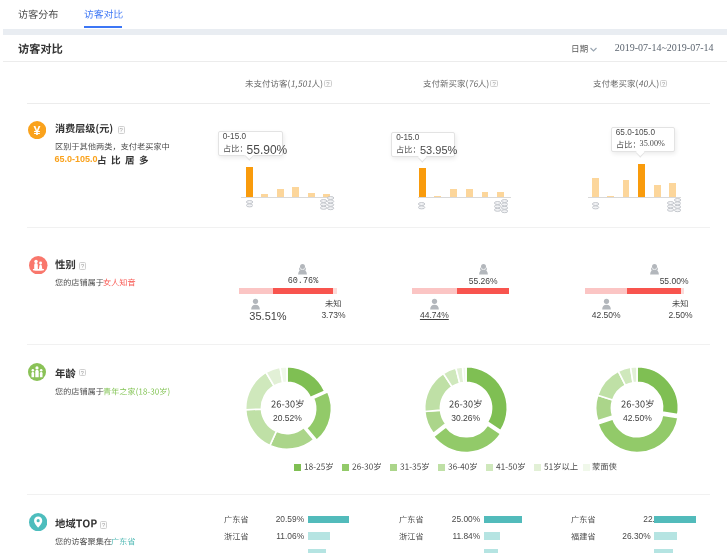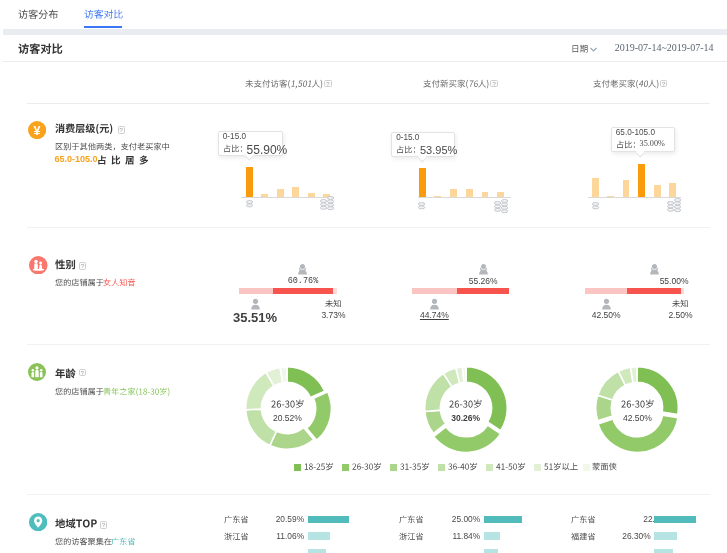--- a/index.html
+++ b/index.html
@@ -448,21 +448,21 @@
         <path d="M2.1 11.6 q.4-5 4.4-5 q4 0 4.4 5 z"></path>
       </g>
     </svg>
     <div style="position:absolute;top:277.4px;font-family:Liberation Mono, monospace;font-size:8.5px;line-height:1;color:#3f3f3f;font-weight:400;white-space:nowrap;left:302.95px;transform:translateX(-50%);">60.76%</div>
     <svg style="position:absolute;left:249.4px;top:298.3px" width="13" height="13">
       <g fill="#b3b7bc">
         <circle cx="6.5" cy="3.3" r="2.6"></circle>
         <path d="M2.2 11.6 q0-4.8 4.3-4.8 q4.3 0 4.3 4.8 z"></path>
       </g>
     </svg>
-    <div style="position:absolute;top:311.2px;font-family:'Liberation Sans',sans-serif;font-size:13px;line-height:1;color:#3f3f3f;font-weight:700;white-space:nowrap;left:255px;transform:translateX(-50%);">35.51%</div>
+    <div style="position:absolute;top:311.2px;font-family:'Liberation Sans',sans-serif;font-size:11px;line-height:1;color:#3f3f3f;font-weight:400;white-space:nowrap;left:268px;transform:translateX(-50%);">35.51%</div>
     <svg style="position:absolute;left:325.0px;top:300.0px;overflow:visible" width="16" height="11">
       <g transform="translate(0 6.56) scale(0.008200)" fill="#3f3f3f">
         <use href="#g12" x="0"></use>
         <use href="#g56" x="1000"></use>
       </g>
     </svg>
     <div style="position:absolute;top:311.2px;font-family:'Liberation Sans',sans-serif;font-size:8.5px;line-height:1;color:#3f3f3f;font-weight:400;white-space:nowrap;left:345.5px;transform:translateX(-100%);">3.73%</div>
     <div style="position:absolute;left:412px;top:287.6px;width:44.7px;height:6.8px;background:#fbc5c4;"></div>
     <div style="position:absolute;left:456.7px;top:287.6px;width:52.8px;height:6.8px;background:#f8544e;"></div>
     <svg style="position:absolute;left:476.6px;top:262.7px" width="13" height="13">
@@ -541,21 +541,21 @@
     <svg style="position:absolute;left:448.8px;top:399.6px;overflow:visible" width="34" height="13">
       <g transform="translate(0 7.52) scale(0.009400)" fill="#3f3f3f">
         <use href="#g80" x="0"></use>
         <use href="#g26" x="555"></use>
         <use href="#g64" x="1110"></use>
         <use href="#g65" x="1457"></use>
         <use href="#g19" x="2012"></use>
         <use href="#g66" x="2567"></use>
       </g>
     </svg>
-    <div style="position:absolute;top:413.6px;font-family:'Liberation Sans',sans-serif;font-size:8.5px;line-height:1;color:#3f3f3f;font-weight:700;white-space:nowrap;left:465.6px;transform:translateX(-50%);">30.26%</div>
+    <div style="position:absolute;top:413.6px;font-family:'Liberation Sans',sans-serif;font-size:8.5px;line-height:1;color:#3f3f3f;font-weight:400;white-space:nowrap;left:465.6px;transform:translateX(-50%);">30.26%</div>
     <svg style="position:absolute;left:591.4px;top:362.4px;overflow:visible" width="92" height="92">
       <g transform="translate(46 46)">
         <path d="M0.00 -41.30 A41.3 41.3 0 0 1 40.79 6.46 L25.28 4.00 A25.6 25.6 0 0 0 0.00 -25.60 Z" fill="#7fbf53" stroke="#fff" stroke-width="1.6"></path>
         <path d="M40.79 6.46 A41.3 41.3 0 0 1 -39.28 12.76 L-24.35 7.91 A25.6 25.6 0 0 0 25.28 4.00 Z" fill="#92ca69" stroke="#fff" stroke-width="1.6" transform="translate(0.25 3.19)"></path>
         <path d="M-39.28 12.76 A41.3 41.3 0 0 1 -39.28 -12.76 L-24.35 -7.91 A25.6 25.6 0 0 0 -24.35 7.91 Z" fill="#abd58a" stroke="#fff" stroke-width="1.6"></path>
         <path d="M-39.28 -12.76 A41.3 41.3 0 0 1 -18.75 -36.80 L-11.62 -22.81 A25.6 25.6 0 0 0 -24.35 -7.91 Z" fill="#bfe0a6" stroke="#fff" stroke-width="1.6"></path>
         <path d="M-18.75 -36.80 A41.3 41.3 0 0 1 -6.46 -40.79 L-4.00 -25.28 A25.6 25.6 0 0 0 -11.62 -22.81 Z" fill="#cfe8bc" stroke="#fff" stroke-width="1.6"></path>
         <path d="M-6.46 -40.79 A41.3 41.3 0 0 1 -0.00 -41.30 L-0.00 -25.60 A25.6 25.6 0 0 0 -4.00 -25.28 Z" fill="#e2f0d6" stroke="#fff" stroke-width="1.6"></path>
       </g>
     </svg>

